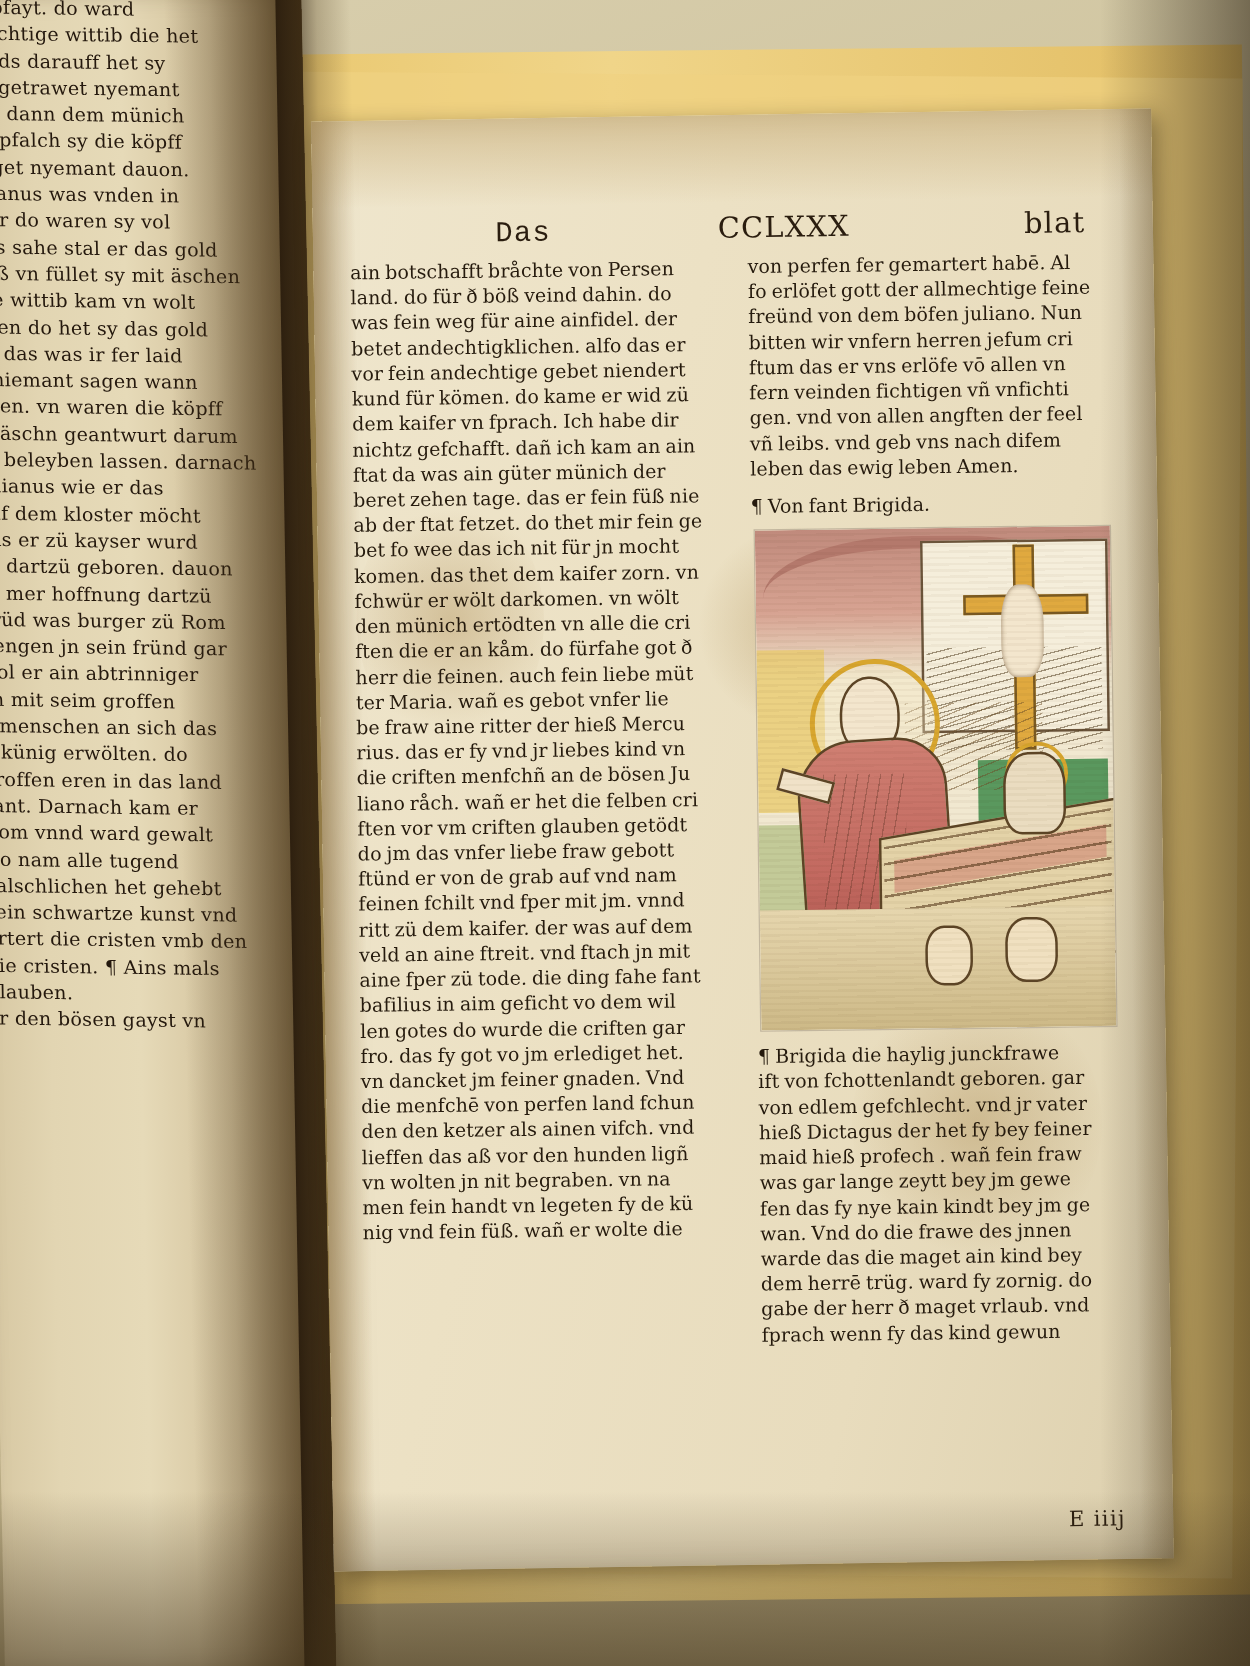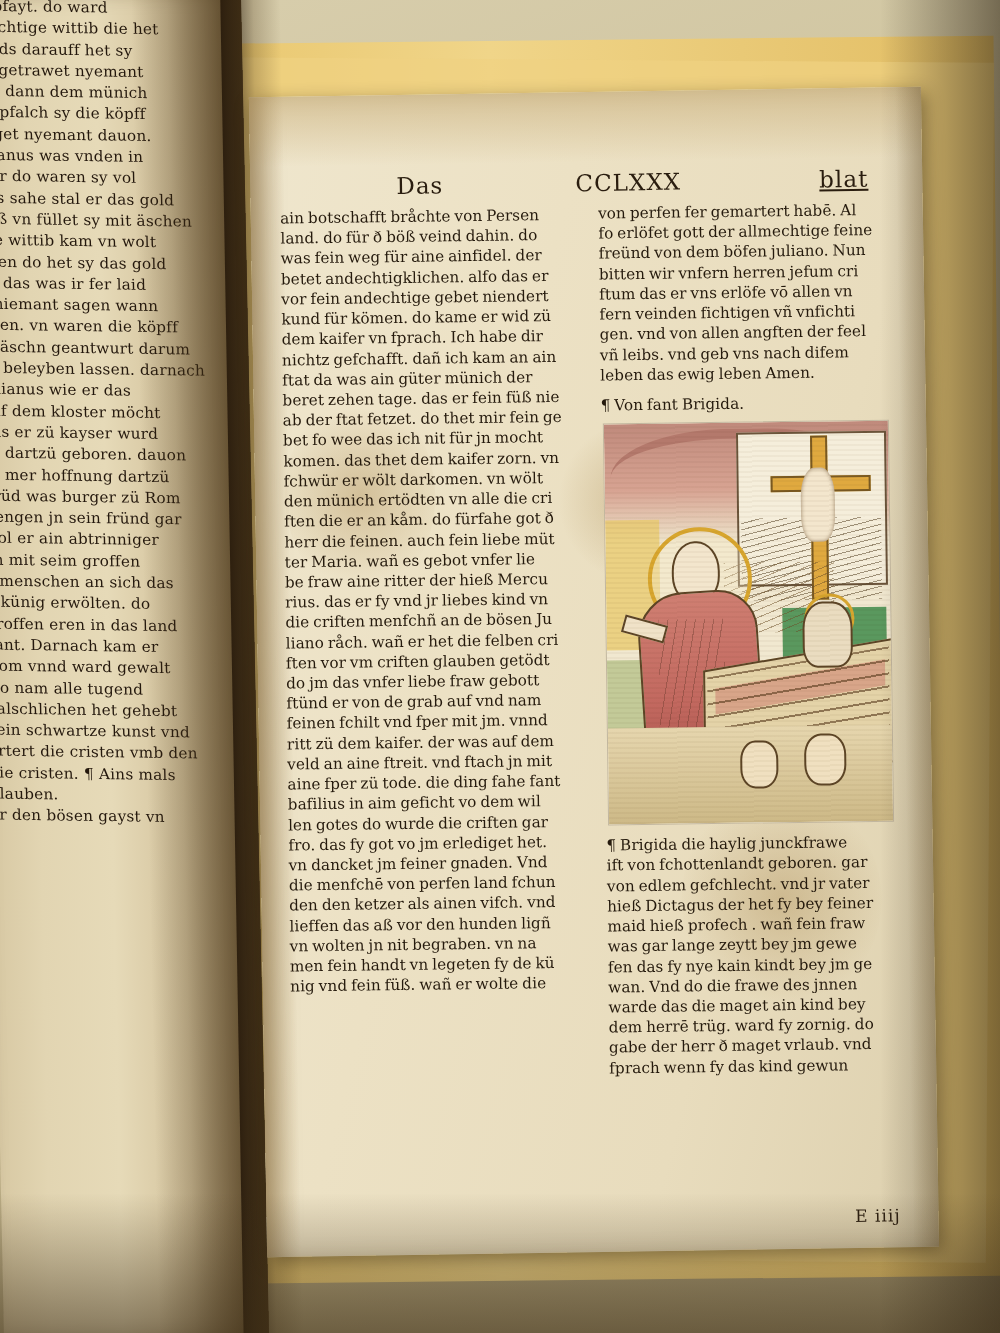--- a/index.html
+++ b/index.html
@@ -118,23 +118,23 @@
     position: absolute;
     top: 78px; left: 36px; right: 28px;
     display: flex;
     justify-content: space-between;
     align-items: baseline;
     font-family: "DejaVu Serif", serif;
     font-size: 23px;
     color: #2a1d0f;
     letter-spacing: 1px;
   }
-  .headline .h-left { margin-left: 110px; }
+  .headline .h-left { margin-left: 110px; font-family: Liberation Mono, monospace; }
   .headline .h-mid  { margin-right: 6px; }
-  .headline .h-right{ margin-right: 26px; text-decoration: underline; }
+  .headline .h-right{ margin-right: 26px; }
 
   
   .cols {
     position: absolute;
     top: 112px; left: 28px; right: 22px; bottom: 38px;
     display: flex;
     gap: 22px;
   }
   .col {
     width: 296px;

